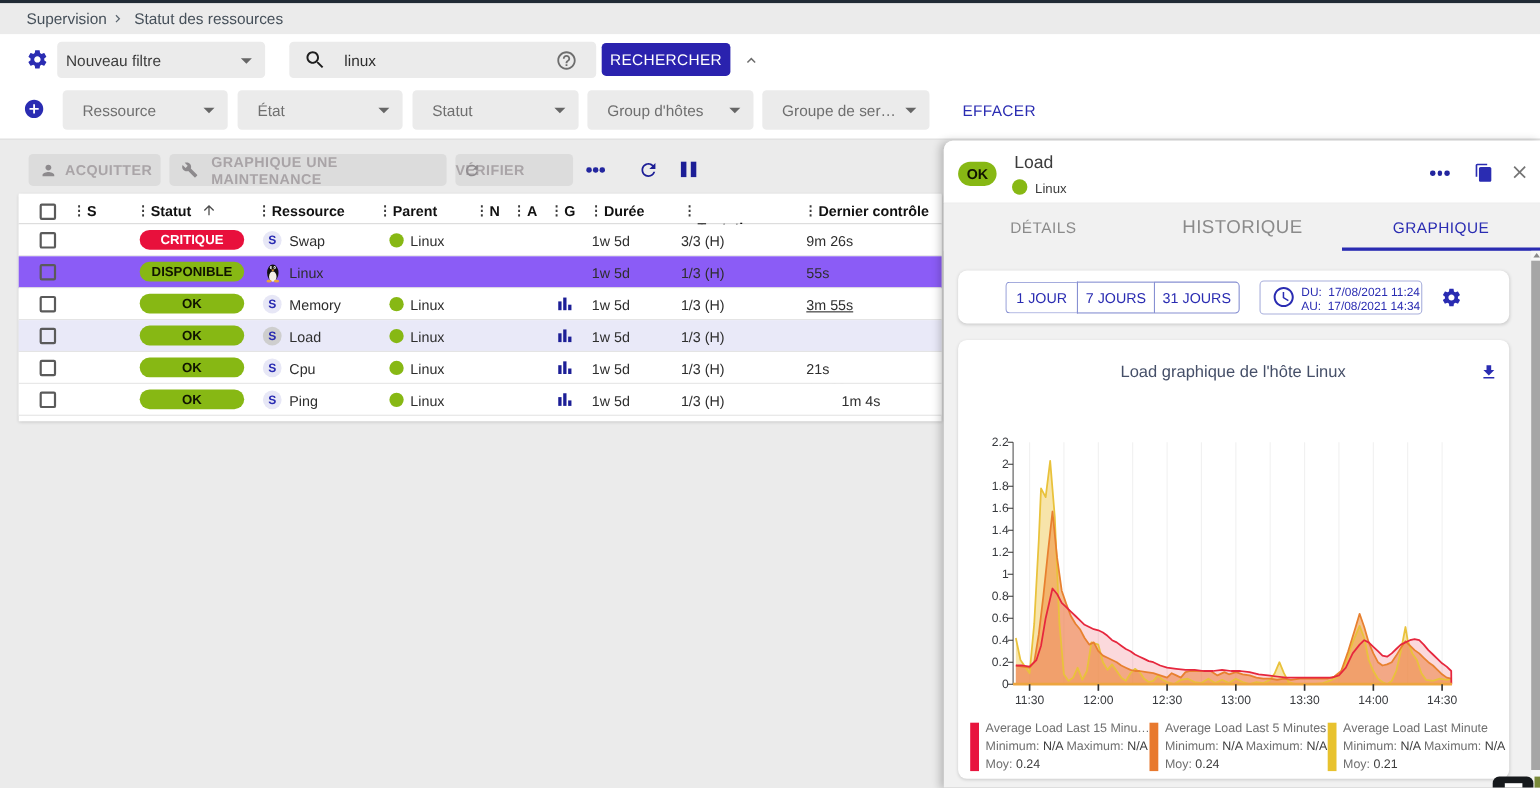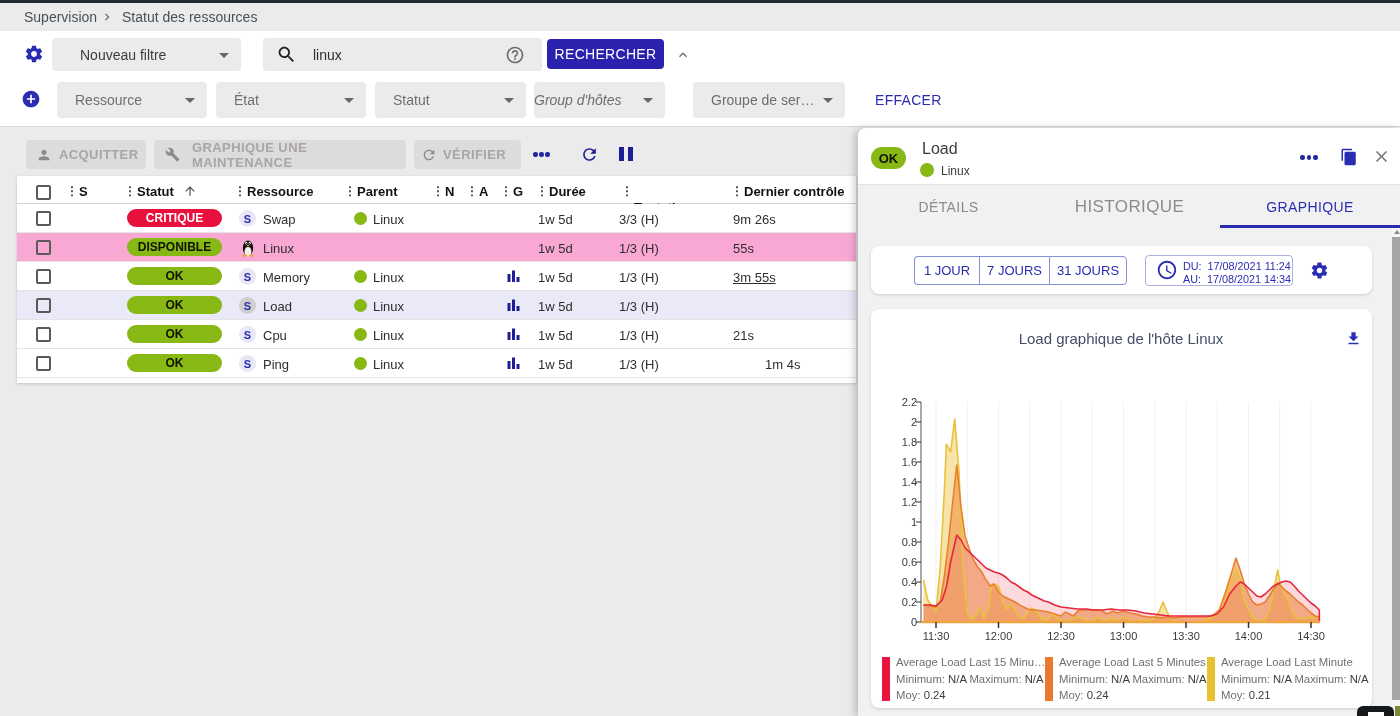--- a/index.html
+++ b/index.html
@@ -24,51 +24,51 @@
 <div class="abs" style="left:0;top:3px;width:1400px;height:28px;background:#ebebeb;"></div>
 <div class="abs" style="left:24px;top:9px;font-size:14px;color:#46505a;">Supervision</div>
 <svg class="abs" style="left:100px;top:10px" width="14" height="14" viewBox="0 0 24 24">
     <path d="M8.59 16.59 13.17 12 8.59 7.41 10 6l6 6-6 6z" fill="#5c666f"></path>
   </svg>
 <div class="abs" style="left:122px;top:9px;font-size:14px;color:#46505a;">Statut des ressources</div>
 <div class="abs" style="left:0;top:31px;width:1400px;height:96px;background:#fff;border-bottom:1px solid #d8d8d8;"></div>
 <svg style="position:absolute;left:24px;top:44px" width="20" height="20" viewBox="0 0 24 24">
     <path d="M19.43 12.98c.04-.32.07-.64.07-.98s-.03-.66-.07-.98l2.11-1.65c.19-.15.24-.42.12-.64l-2-3.46c-.12-.22-.39-.3-.61-.22l-2.49 1c-.52-.4-1.08-.73-1.69-.98l-.38-2.65C14.46 2.18 14.25 2 14 2h-4c-.25 0-.46.18-.49.42l-.38 2.65c-.61.25-1.17.59-1.69.98l-2.49-1c-.23-.09-.49 0-.61.22l-2 3.46c-.13.22-.07.49.12.64l2.11 1.65c-.04.32-.07.65-.07.98s.03.66.07.98l-2.11 1.65c-.19.15-.24.42-.12.64l2 3.46c.12.22.39.3.61.22l2.49-1c.52.4 1.08.73 1.69.98l.38 2.65c.03.24.24.42.49.42h4c.25 0 .46-.18.49-.42l.38-2.65c.61-.25 1.17-.59 1.69-.98l2.49 1c.23.09.49 0 .61-.22l2-3.46c.12-.22.07-.49-.12-.64l-2.11-1.65zM12 15.5c-1.93 0-3.5-1.57-3.5-3.5s1.57-3.5 3.5-3.5 3.5 1.57 3.5 3.5-1.57 3.5-3.5 3.5z" fill="#2a2cb2"></path>
   </svg>
-<div class="sel abs" style="left:52px;top:38px;width:189px;height:33px;padding-left:28px;">Nouveau filtre<span class="caret"></span></div>
+<div class="sel abs" style="left:52px;top:38px;width:189px;height:33px;padding-left:8px;">Nouveau filtre<span class="caret"></span></div>
 <div class="sel abs" style="left:263px;top:38px;width:279px;height:33px;"></div>
 <svg class="abs" style="left:276px;top:44px" width="21" height="21" viewBox="0 0 24 24">
     <path d="M15.5 14h-.79l-.28-.27C15.41 12.59 16 11.11 16 9.5 16 5.91 13.09 3 9.5 3S3 5.91 3 9.5 5.91 16 9.5 16c1.61 0 3.09-.59 4.23-1.57l.27.28v.79l5 4.99L20.49 19l-4.99-5zm-6 0C7.01 14 5 11.99 5 9.5S7.01 5 9.5 5 14 7.01 14 9.5 11.99 14 9.5 14z" fill="#1e1e1e"></path>
   </svg>
 <div class="abs" style="left:313px;top:47px;font-size:14px;color:#2e2e2e;">linux</div>
 <svg class="abs" style="left:505px;top:45px" width="20" height="20" viewBox="0 0 24 24">
     <path d="M11 18h2v-2h-2v2zm1-16C6.48 2 2 6.48 2 12s4.48 10 10 10 10-4.48 10-10S17.52 2 12 2zm0 18c-4.41 0-8-3.59-8-8s3.59-8 8-8 8 3.59 8 8-3.59 8-8 8zm0-14c-2.21 0-4 1.79-4 4h2c0-1.1.9-2 2-2s2 .9 2 2c0 2-3 1.75-3 5h2c0-2.25 3-2.5 3-5 0-2.21-1.79-4-4-4z" fill="#6e6e6e"></path>
   </svg>
 <div class="abs" style="left:547px;top:39px;width:117px;height:30px;background:#2a22ae;border-radius:4px;color:#fff;font-size:14px;letter-spacing:.3px;display:flex;align-items:center;justify-content:center;">RECHERCHER</div>
 <svg class="abs" style="left:675px;top:47px" width="16" height="16" viewBox="0 0 24 24">
     <path d="M7.41 15.41 12 10.83l4.59 4.58L18 14l-6-6-6 6z" fill="#6e6e6e"></path>
   </svg>
 <svg class="abs" style="left:21px;top:89px" width="20" height="20" viewBox="0 0 24 24">
     <path d="M12 2C6.48 2 2 6.48 2 12s4.48 10 10 10 10-4.48 10-10S17.52 2 12 2zm5 11h-4v4h-2v-4H7v-2h4V7h2v4h4v2z" fill="#2a2cb2"></path>
   </svg>
 <div class="sel abs" style="left:57px;top:82px;width:150px;height:36px;padding-left:18px;color:#6f6f6f;">Ressource<span class="caret"></span></div>
 <div class="sel abs" style="left:216px;top:82px;width:150px;height:36px;padding-left:18px;color:#6f6f6f;">État<span class="caret"></span></div>
 <div class="sel abs" style="left:375px;top:82px;width:151px;height:36px;padding-left:18px;color:#6f6f6f;">Statut<span class="caret"></span></div>
-<div class="sel abs" style="left:534px;top:82px;width:131px;height:36px;color:#6f6f6f;font-style:italic;">Group d'hôtes<span class="caret"></span></div>
+<div class="sel abs" style="left:534px;top:82px;width:151px;height:36px;padding-left:18px;color:#6f6f6f;">Group d'hôtes<span class="caret"></span></div>
 <div class="sel abs" style="left:693px;top:82px;width:152px;height:36px;padding-left:18px;color:#6f6f6f;">Groupe de ser…<span class="caret"></span></div>
 <div class="abs" style="left:875px;top:92px;font-size:14px;color:#2a2cb2;letter-spacing:.3px;">EFFACER</div>
 <div class="tbtn" style="left:26px;width:120px;justify-content:flex-start;padding-left:33px;">ACQUITTER</div>
 <svg style="position:absolute;left:36px;top:147px" width="16" height="16" viewBox="0 0 24 24">
     <path d="M12 12c2.21 0 4-1.79 4-4s-1.79-4-4-4-4 1.79-4 4 1.79 4 4 4zm0 2c-2.67 0-8 1.34-8 4v2h16v-2c0-2.66-5.33-4-8-4z" fill="#8d8a8d"></path>
   </svg>
 <div class="tbtn" style="left:154px;width:252px;justify-content:flex-start;padding-left:38px;">GRAPHIQUE UNE MAINTENANCE</div>
 <svg style="position:absolute;left:165px;top:147px" width="15" height="15" viewBox="0 0 24 24">
     <path d="M22.7 19l-9.1-9.1c.9-2.3.4-5-1.5-6.9-2-2-5-2.4-7.4-1.3L9 6 6 9 1.6 4.7C.4 7.1.9 10.1 2.9 12.1c1.9 1.9 4.6 2.4 6.9 1.5l9.1 9.1c.4.4 1 .4 1.4 0l2.3-2.3c.5-.4.5-1.1.1-1.4z" fill="#8d8a8d"></path>
   </svg>
-<div class="tbtn" style="left:414px;width:107px;justify-content:flex-start;padding-left:29px;">VÉRIFIER</div>
+<div class="tbtn" style="left:414px;width:107px;justify-content:flex-start;">VÉRIFIER</div>
 <svg class="abs" style="left:421px;top:147px" width="16" height="16" viewBox="0 0 24 24">
     <path d="M17.65 6.35C16.2 4.9 14.21 4 12 4c-4.42 0-7.99 3.58-7.99 8s3.57 8 7.99 8c3.73 0 6.84-2.55 7.73-6h-2.08c-.82 2.33-3.04 4-5.65 4-3.31 0-6-2.69-6-6s2.69-6 6-6c1.66 0 3.14.69 4.22 1.78L13 11h7V4l-2.35 2.35z" fill="#8d8a8d"></path>
   </svg>
 <div class="abs" style="left:533px;top:152px;width:4.5px;height:4.5px;border-radius:50%;background:#23269f;"></div>
 <div class="abs" style="left:539px;top:152px;width:4.5px;height:4.5px;border-radius:50%;background:#23269f;"></div>
 <div class="abs" style="left:545px;top:152px;width:4.5px;height:4.5px;border-radius:50%;background:#23269f;"></div>
 <svg class="abs" style="left:580px;top:145px" width="19" height="19" viewBox="0 0 24 24">
     <path d="M17.65 6.35C16.2 4.9 14.21 4 12 4c-4.42 0-7.99 3.58-7.99 8s3.57 8 7.99 8c3.73 0 6.84-2.55 7.73-6h-2.08c-.82 2.33-3.04 4-5.65 4-3.31 0-6-2.69-6-6s2.69-6 6-6c1.66 0 3.14.69 4.22 1.78L13 11h7V4l-2.35 2.35z" fill="#1c1e96"></path>
   </svg>
 <div class="abs" style="left:619px;top:147px;width:5px;height:14px;background:#1c1e96;"></div>
@@ -103,21 +103,21 @@
 <div style="position:absolute;left:19px;top:7px;width:15px;height:15px;border:2px solid #5a5a5a;border-radius:2px;"></div>
 <div class="pill" style="background:#e8103c;color:#fff;">CRITIQUE</div>
 <div class="scircle" style="top:6px;background:#e7e7f6;">S</div>
 <div class="rtxt" style="left:246px;">Swap</div>
 <div style="position:absolute;left:337px;top:8px;width:13px;height:13px;border-radius:50%;background:#87b814;"></div>
 <div class="rtxt" style="left:356px;">Linux</div>
 <div class="rtxt" style="left:521px;">1w 5d</div>
 <div class="rtxt" style="left:602px;">3/3 (H)</div>
 <div class="rtxt" style="left:716px;">9m 26s</div>
 </div>
-<div class="row" style="top:233px;background:#f9a8d4;">
+<div class="row" style="top:233px;background:#8b5cf6;">
 <div style="position:absolute;left:19px;top:7px;width:15px;height:15px;border:2px solid #5a5a5a;border-radius:2px;"></div>
 <div class="pill" style="background:#87b814;color:#101400;">DISPONIBLE</div>
 <svg style="position:absolute;left:223px;top:5px" width="16" height="20" viewBox="0 0 16 20">
 <ellipse cx="8" cy="10" rx="5.2" ry="7.5" fill="#111"></ellipse>
 <ellipse cx="8" cy="13.5" rx="3.4" ry="4.6" fill="#f4f0e8"></ellipse>
 <ellipse cx="6.3" cy="5.2" rx="1" ry="1.4" fill="#fff"></ellipse>
       <ellipse cx="9.7" cy="5.2" rx="1" ry="1.4" fill="#fff"></ellipse>
 <circle cx="6.5" cy="5.4" r="0.5" fill="#000"></circle>
       <circle cx="9.5" cy="5.4" r="0.5" fill="#000"></circle>
 <path d="M6.4 7 L9.6 7 L8 8.8 Z" fill="#e8a33d"></path>

